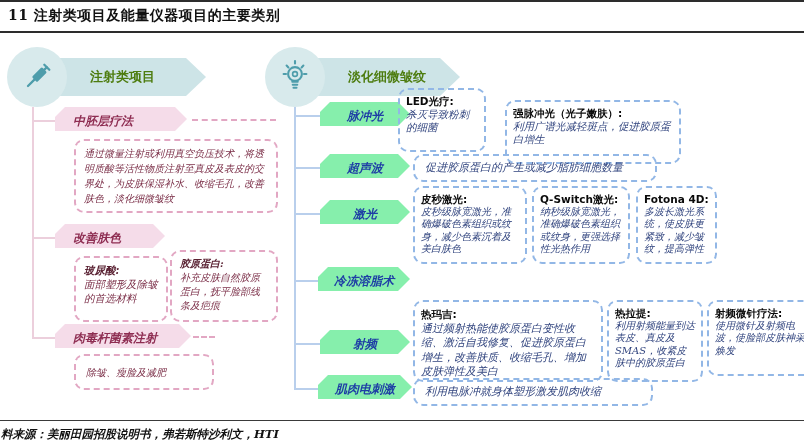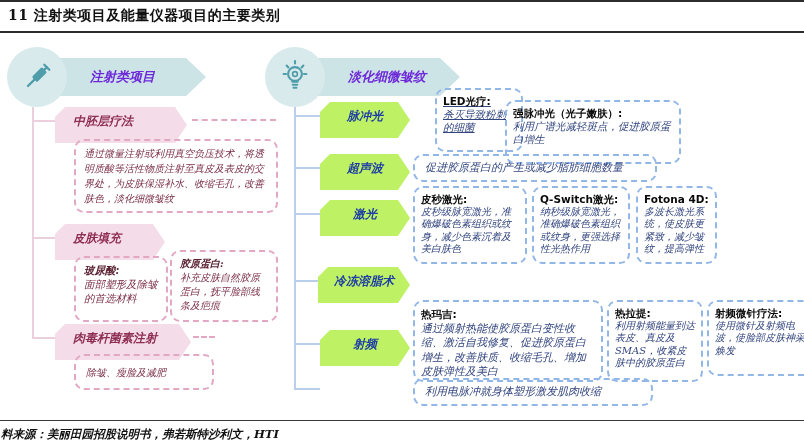--- a/index.html
+++ b/index.html
@@ -6,37 +6,37 @@
   body{font-family:"DejaVu Serif","Liberation Serif",serif;}
   #stage{position:relative;width:804px;height:448px;background:#fff;overflow:hidden;}
 
   
   .top-rule{position:absolute;left:0;top:0;width:804px;height:0;border-top:2px solid #2d2d2d;}
   .title{position:absolute;left:8px;top:7px;font-size:14px;font-weight:bold;color:#111;letter-spacing:.5px;}
   .title-rule{position:absolute;left:0;top:31px;width:804px;height:0;border-top:2px solid #2d2d2d;}
 
   
   .big-circle{position:absolute;width:60px;height:60px;border-radius:50%;background:#d8eaec;display:flex;align-items:center;justify-content:center;}
-  .teal-tab{position:absolute;height:38px;background:#cde4e7;color:#6d28d9;font-weight:bold;font-style:italic;font-size:13px;line-height:38px;
+  .teal-tab{position:absolute;height:38px;background:#cde4e7;color:#4d7c0f;font-weight:bold;font-size:13px;line-height:38px;
     clip-path:polygon(0 0,calc(100% - 20px) 0,100% 50%,calc(100% - 20px) 100%,0 100%);}
   .teal-tab span{padding-left:60px;}
 
   
   .vline{position:absolute;width:2px;}
   .hline{position:absolute;height:2px;}
   .pink-line{background:#eccfdc;}
   .blue-line{background:#b9cfec;}
   .dash-pink{position:absolute;height:0;border-top:2px dashed #e2a7c3;}
 
   
-  .tag{position:absolute;height:36px;font-weight:bold;font-style:italic;font-size:12px;line-height:28px;
+  .tag{position:absolute;height:24px;font-weight:bold;font-style:italic;font-size:12px;line-height:28px;
     clip-path:polygon(10px 0,calc(100% - 12px) 0,100% 50%,calc(100% - 12px) 100%,0 100%,0 10px);}
   .pink-tag{background:#f5dce9;color:#8e2d52;}
   .pink-tag span{padding-left:18px;}
-  .blue-tag{background:#bef264;color:#1e3ea5;text-align:center;}
+  .blue-tag{background:#86efac;color:#1e3ea5;text-align:center;}
 
   
   .pbox,.bbox{position:absolute;border-radius:10px;box-sizing:border-box;font-style:italic;}
   .pbox{border:2px dashed #e2a7c3;color:#7c3049;font-size:10px;line-height:15px;padding:5px 8px;}
   .bbox{border:2px dashed #92b7e6;color:#32457f;font-size:10.5px;line-height:13px;padding:5px 6px;}
   .pbox .bt{font-weight:bold;color:#5a2233;display:block;}
   .bbox .bt{font-weight:bold;font-style:normal;color:#0a0a0a;display:block;font-family:"DejaVu Sans","Liberation Sans",sans-serif;font-size:10.5px;}
   .oneline{display:flex;align-items:center;padding:0 10px;}
 
   .b-sm{font-size:10px;line-height:12.5px;}
@@ -80,21 +80,21 @@
 
   <div class="tag pink-tag" style="left:55px;top:107px;width:132px;">
     <span>中胚层疗法</span>
   </div>
   <div class="dash-pink" style="left:192px;top:119px;width:84px;"></div>
   <div class="pbox" style="left:74px;top:139px;width:204px;height:74px;">
     <span>通过微量注射或利用真空负压技术，将透明质酸等活性物质注射至真皮及表皮的交界处，为皮肤保湿补水、收缩毛孔，改善肤色，淡化细微皱纹</span>
   </div>
 
   <div class="tag pink-tag" style="left:55px;top:224px;width:110px;">
-    <span>皮肤填充</span>
+    <span>改善肤色</span>
   </div>
   <div class="pbox" style="left:74px;top:256px;width:94px;height:66px;font-size:10.5px;line-height:14px;">
     <span class="bt">玻尿酸:</span>
     <span>面部塑形及除皱的首选材料</span>
   </div>
   <div class="pbox" style="left:170px;top:250px;width:108px;height:72px;font-size:10px;line-height:14px;">
     <span class="bt">胶原蛋白:</span>
     <span>补充皮肤自然胶原蛋白，抚平脸部线条及疤痕</span>
   </div>
 
@@ -132,22 +132,23 @@
   <div class="hline blue-line" style="left:294px;top:213px;width:26px;"></div>
   <div class="hline blue-line" style="left:294px;top:280px;width:26px;"></div>
   <div class="hline blue-line" style="left:294px;top:343px;width:26px;"></div>
   <div class="hline blue-line" style="left:294px;top:388px;width:26px;"></div>
 
   <div class="tag blue-tag" style="left:320px;top:102px;width:90px;"><span>脉冲光</span></div>
   <div class="tag blue-tag" style="left:320px;top:154px;width:90px;"><span>超声波</span></div>
   <div class="tag blue-tag" style="left:320px;top:200px;width:90px;"><span>激光</span></div>
   <div class="tag blue-tag" style="left:318px;top:267px;width:92px;"><span>冷冻溶脂术</span></div>
   <div class="tag blue-tag" style="left:320px;top:330px;width:90px;"><span>射频</span></div>
+  <div class="tag blue-tag" style="left:318px;top:375px;width:94px;"><span>肌肉电刺激</span></div>
 
-  <div class="bbox" style="left:435px;top:88px;width:88px;height:64px;text-decoration:underline;">
+  <div class="bbox" style="left:398px;top:88px;width:88px;height:64px;">
     <span class="bt">LED光疗:</span>
     <span>杀灭导致粉刺的细菌</span>
   </div>
   <div class="bbox" style="left:505px;top:100px;width:176px;height:64px;">
     <span class="bt">强脉冲光（光子嫩肤）:</span>
     <span>利用广谱光减轻斑点，促进胶原蛋白增生</span>
   </div>
 
   <div class="bbox oneline b-md" style="left:413px;top:154px;width:244px;height:28px;">
     <span>促进胶原蛋白的产生或减少脂肪细胞数量</span>

